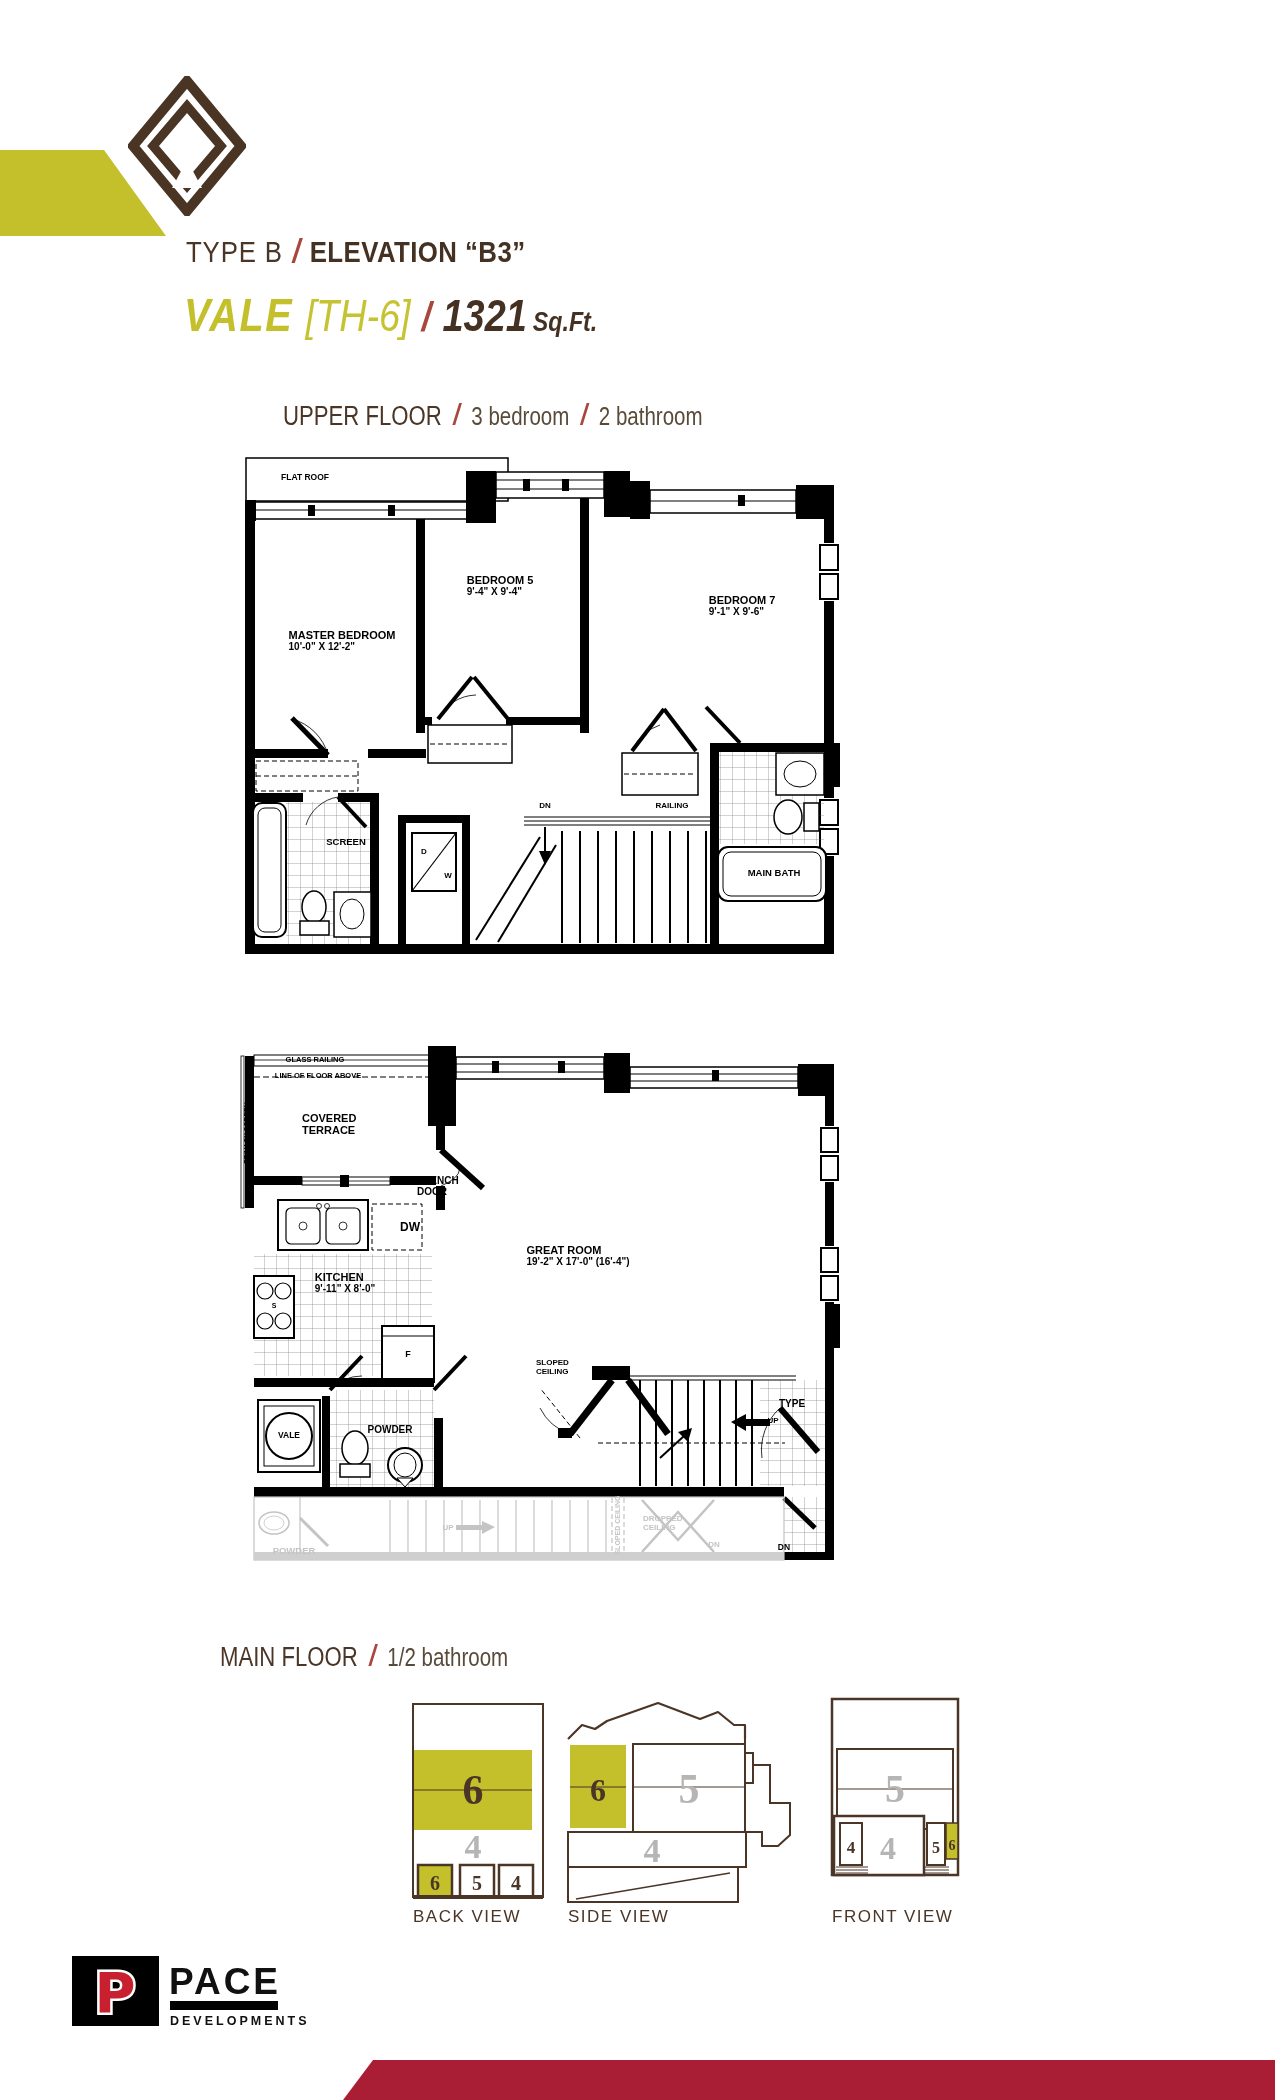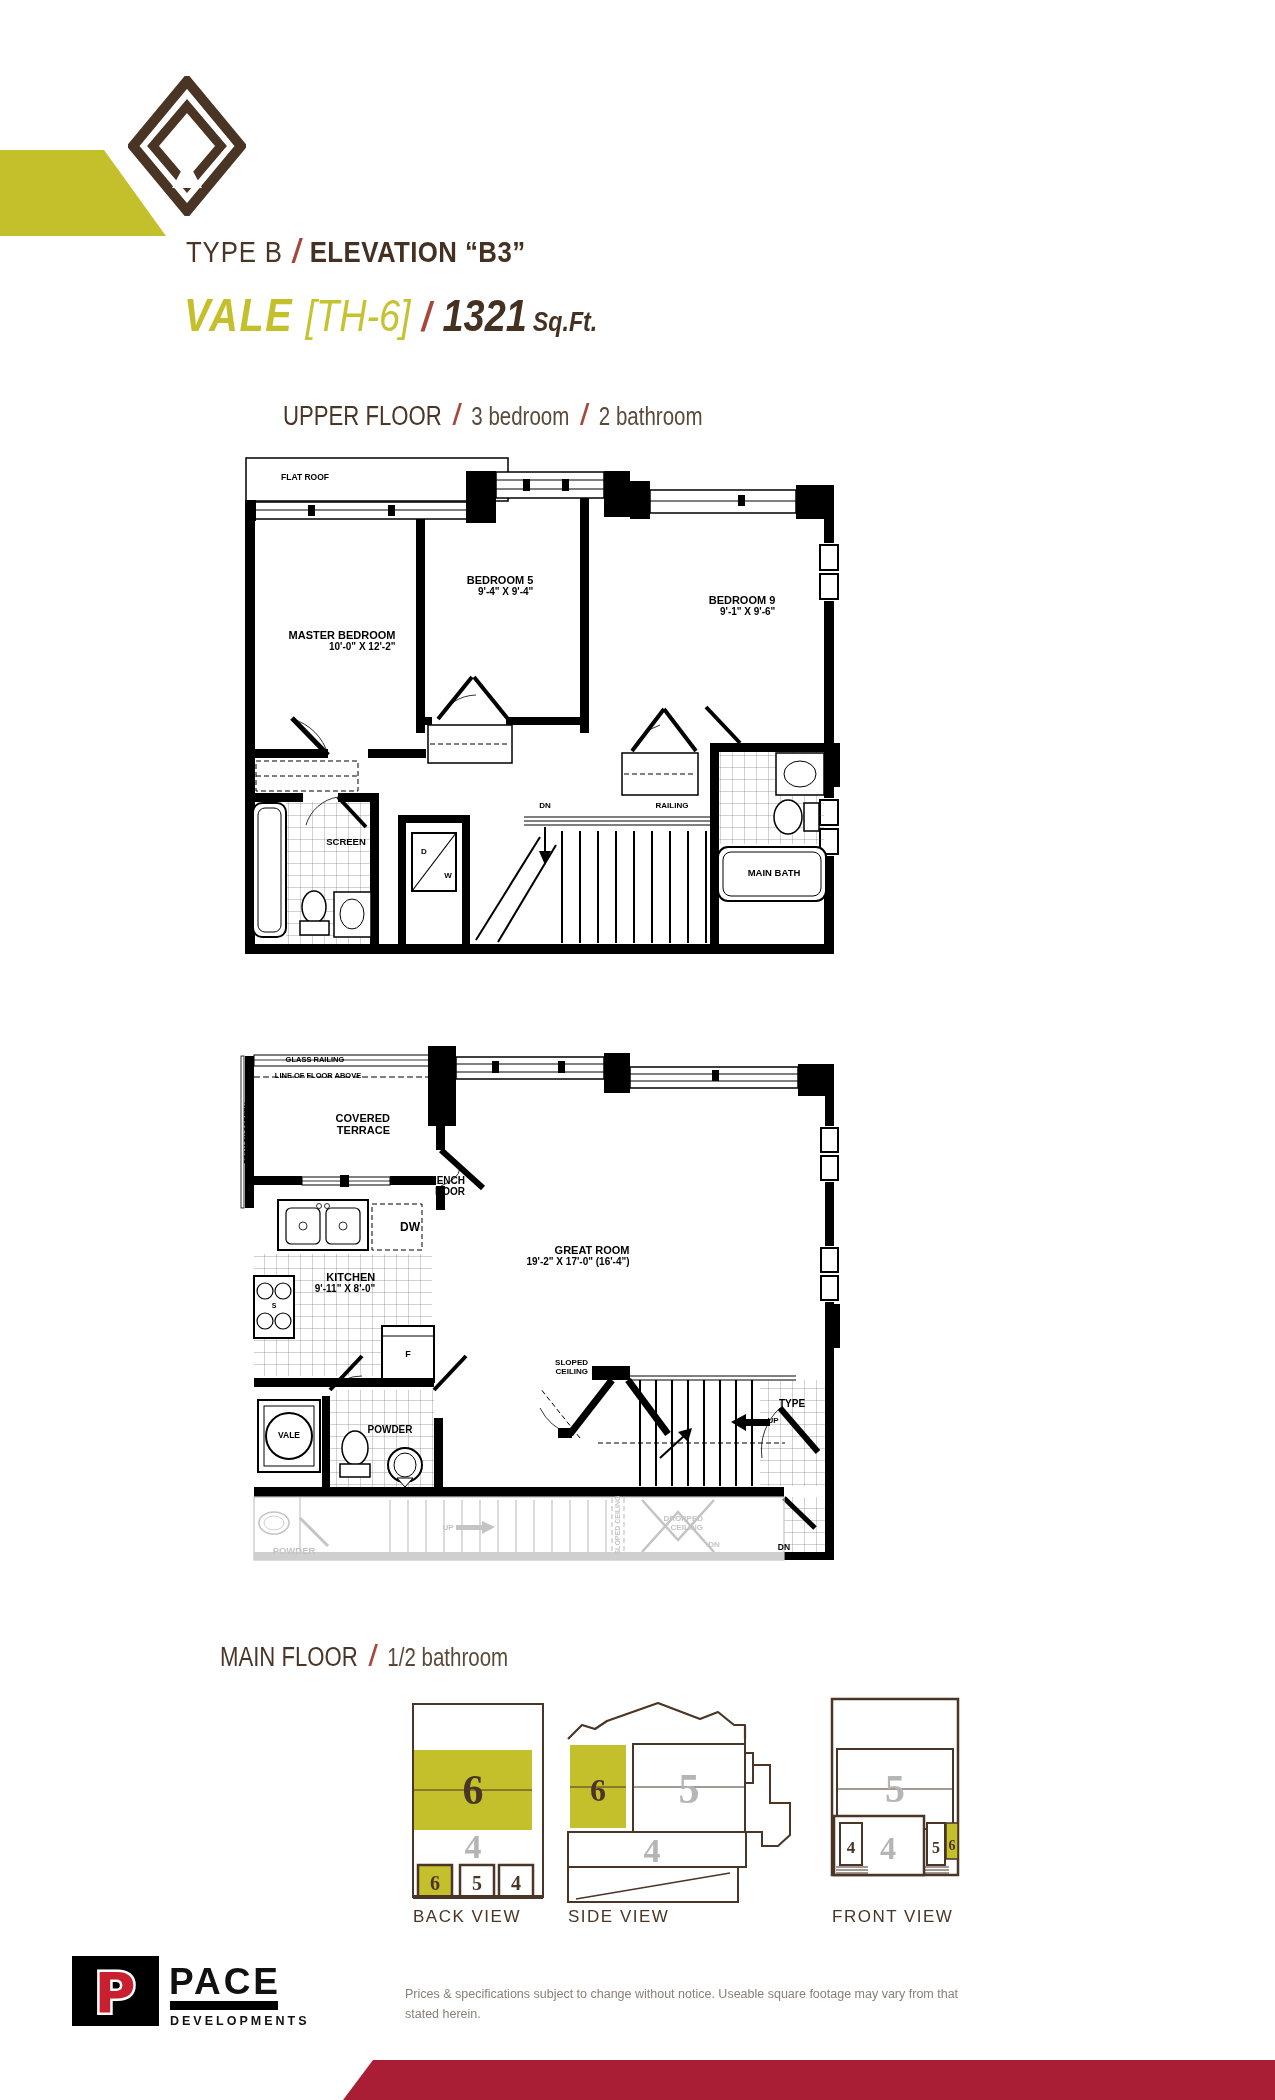--- a/index.html
+++ b/index.html
@@ -1,20 +1,20 @@
 <!DOCTYPE html>
 <html><head>
 <meta charset="utf-8">
 <style>
   html,body{margin:0;padding:0;background:#e8e8e8;}
   .page{position:relative;width:1275px;height:2100px;background:#ffffff;overflow:hidden;
         font-family:"Liberation Sans",sans-serif;margin:0 auto;}
   .abs{position:absolute;}
   
-  .ov{position:absolute;transform:translate(-50%,-50%);text-align:right;font-weight:bold;
+  .ov{position:absolute;transform:translate(-50%,-50%);text-align:left;font-weight:bold;
       color:#000;white-space:nowrap;line-height:1.12;letter-spacing:0;}
   .wrap{white-space:normal;}
   .vert{writing-mode:vertical-rl;transform:translate(-50%,-50%) rotate(180deg);}
   .ghosttext{color:#c4c4c4;}
   .two b{display:block;font-weight:bold;}
   
   .t-line{display:flex;align-items:baseline;transform:scaleX(0.86);transform-origin:left bottom;}
   .slash{font-style:italic;font-weight:600;color:#a8473b;}
   .h-line{display:flex;align-items:baseline;transform:scaleX(0.82);transform-origin:left bottom;
           color:#4a3526;}
@@ -179,21 +179,21 @@
   <div class="ov" style="left:305px;top:478px;font-size:8.5px">FLAT ROOF</div>
   <div class="ov two" style="left:342px;top:641px;font-size:11px">
     <b>MASTER BEDROOM</b>
     <b style="font-size:10px">10'-0" X 12'-2"</b>
   </div>
   <div class="ov two" style="left:500px;top:586px;font-size:11px">
     <b>BEDROOM 5</b>
     <b style="font-size:10px">9'-4" X 9'-4"</b>
   </div>
   <div class="ov two" style="left:742px;top:606px;font-size:11px">
-    <b>BEDROOM 9</b>
+    <b>BEDROOM 7</b>
     <b style="font-size:10px">9'-1" X 9'-6"</b>
   </div>
   <div class="ov" style="left:346px;top:842px;font-size:9.5px">SCREEN</div>
   <div class="ov" style="left:545px;top:806px;font-size:8px">DN</div>
   <div class="ov" style="left:672px;top:806px;font-size:8px">RAILING</div>
   <div class="ov" style="left:424px;top:852px;font-size:8px">D</div>
   <div class="ov" style="left:448px;top:876px;font-size:8px">W</div>
   <div class="ov" style="left:774px;top:873px;font-size:9.5px">MAIN BATH</div>
 
   <svg class="abs" style="left:240px;top:1028px" width="600" height="535" viewBox="0 0 600 535">
@@ -440,20 +440,19 @@
 
   <svg class="abs" style="left:72px;top:1954px" width="240" height="80" viewBox="0 0 240 80">
     <rect x="0" y="2" width="87" height="70" fill="#000"></rect>
     <text x="43" y="58" font-size="56" font-weight="bold" font-family="DejaVu Sans, sans-serif" fill="#c8202f" stroke="#ffffff" stroke-width="5" paint-order="stroke" text-anchor="middle">P</text>
     <text x="97" y="40" font-size="37" font-weight="900" font-family="Liberation Sans, sans-serif" fill="#111" letter-spacing="3">PACE</text>
     <rect x="98" y="47" width="108" height="9" fill="#000"></rect>
     <text x="98" y="71" font-size="12.5" font-weight="bold" font-family="Liberation Sans, sans-serif" fill="#111" letter-spacing="3">DEVELOPMENTS</text>
   </svg>
 
   <div class="abs disc" style="left:405px;top:1984px;width:590px">
-    <div>Prices &amp; specifications subject to change without notice. Useable square footage may vary from that stated herein.</div>
   </div>
 
   <svg class="abs" style="left:0;top:2055px" width="1275" height="45" viewBox="0 0 1275 45">
     <polygon points="343,45 373,5 1275,5 1275,45" fill="#a91e35"></polygon>
   </svg>
 
 </div>
 
 </body></html>

